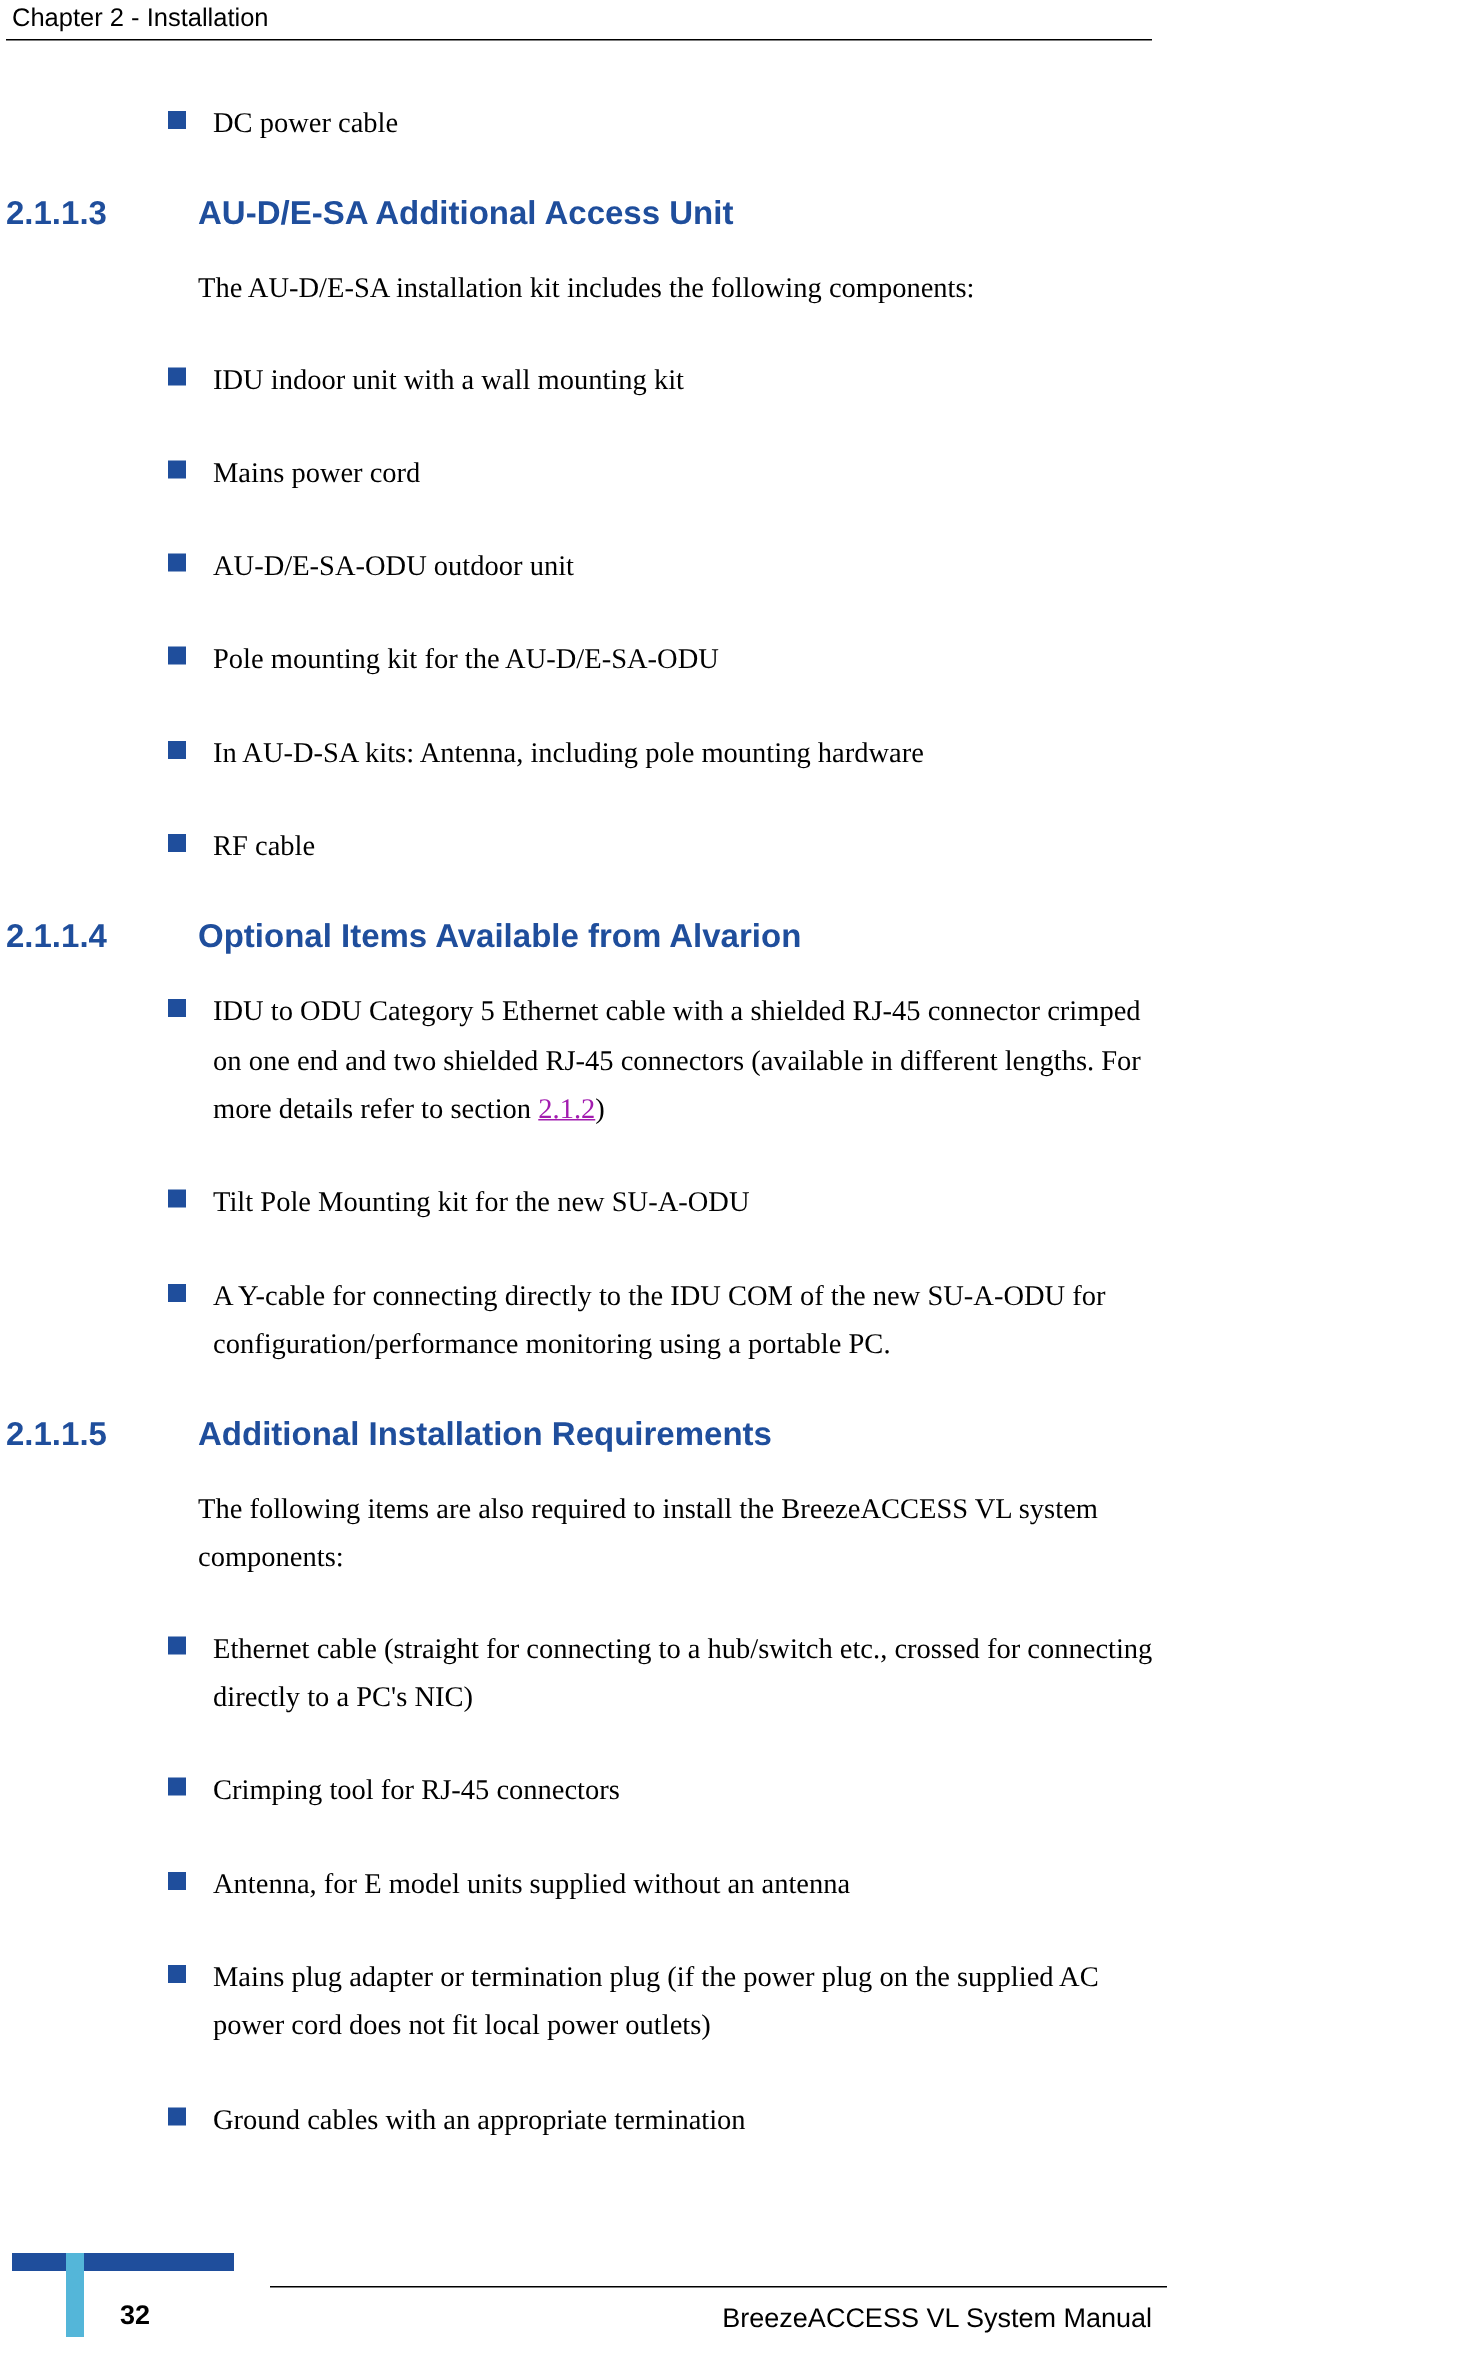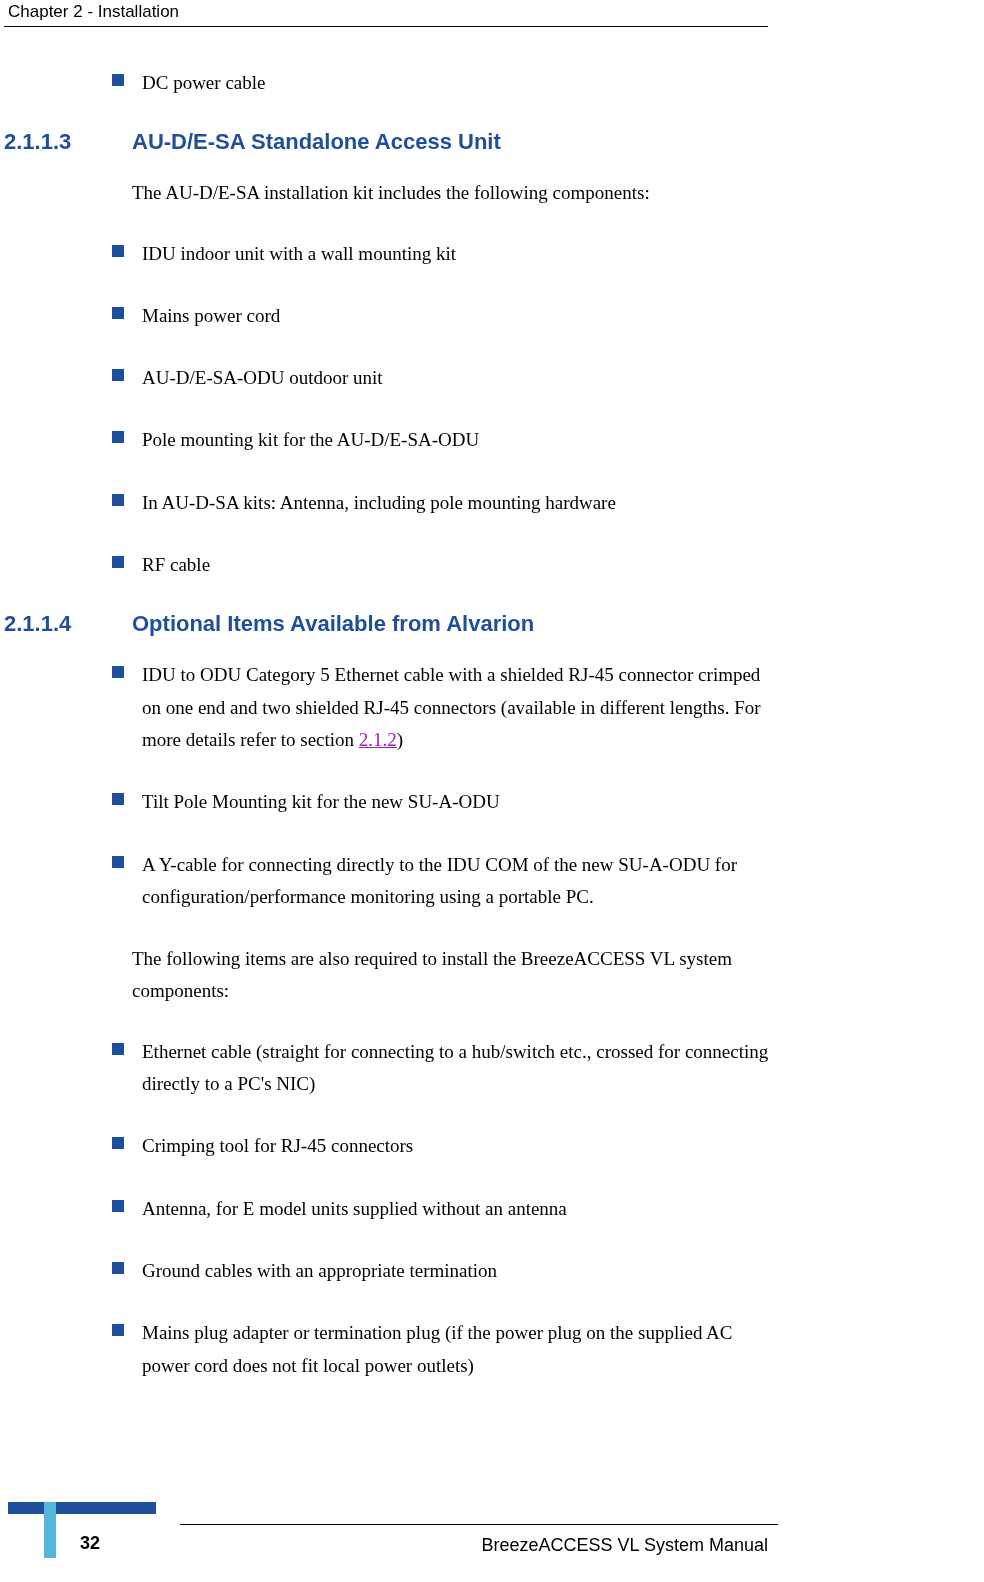--- a/index.html
+++ b/index.html
@@ -143,21 +143,21 @@
 
     <ul class="bullet-list">
       <li class="bullet-item">
         <span class="bullet-marker"></span>
         <span class="bullet-text">DC power cable</span>
       </li>
     </ul>
 
     <div class="section-heading">
       <span class="section-number">2.1.1.3</span>
-      <span class="section-title">AU-D/E-SA Standalone Access Unit</span>
+      <span class="section-title">AU-D/E-SA Additional Access Unit</span>
     </div>
     <div class="intro-text">The AU-D/E-SA installation kit includes the following components:</div>
 
     <ul class="bullet-list">
       <li class="bullet-item">
         <span class="bullet-marker"></span>
         <span class="bullet-text">IDU indoor unit with a wall mounting kit</span>
       </li>
       <li class="bullet-item">
         <span class="bullet-marker"></span>
@@ -196,42 +196,46 @@
       <li class="bullet-item">
         <span class="bullet-marker"></span>
         <span class="bullet-text">Tilt Pole Mounting kit for the new SU-A-ODU</span>
       </li>
       <li class="bullet-item">
         <span class="bullet-marker"></span>
         <span class="bullet-text">A Y-cable for connecting directly to the IDU COM of the new SU-A-ODU for configuration/performance monitoring using a portable PC.</span>
       </li>
     </ul>
 
+    <div class="section-heading">
+      <span class="section-number">2.1.1.5</span>
+      <span class="section-title">Additional Installation Requirements</span>
+    </div>
     <div class="intro-text">The following items are also required to install the BreezeACCESS VL system components:</div>
 
     <ul class="bullet-list">
       <li class="bullet-item">
         <span class="bullet-marker"></span>
         <span class="bullet-text">Ethernet cable (straight for connecting to a hub/switch etc., crossed for connecting directly to a PC's NIC)</span>
       </li>
       <li class="bullet-item">
         <span class="bullet-marker"></span>
         <span class="bullet-text">Crimping tool for RJ-45 connectors</span>
       </li>
       <li class="bullet-item">
         <span class="bullet-marker"></span>
         <span class="bullet-text">Antenna, for E model units supplied without an antenna</span>
       </li>
       <li class="bullet-item">
         <span class="bullet-marker"></span>
+        <span class="bullet-text">Mains plug adapter or termination plug (if the power plug on the supplied AC power cord does not fit local power outlets)</span>
+      </li>
+      <li class="bullet-item">
+        <span class="bullet-marker"></span>
         <span class="bullet-text">Ground cables with an appropriate termination</span>
-      </li>
-      <li class="bullet-item">
-        <span class="bullet-marker"></span>
-        <span class="bullet-text">Mains plug adapter or termination plug (if the power plug on the supplied AC power cord does not fit local power outlets)</span>
       </li>
     </ul>
 
   </div>
 
   <div class="footer">
     <div class="footer-rule"></div>
     <div class="footer-row">
       <div class="page-number-box">32</div>
       <div class="footer-title">BreezeACCESS VL System Manual</div>

